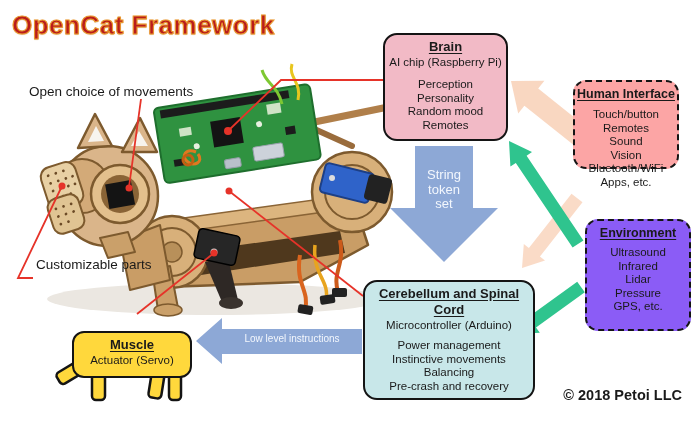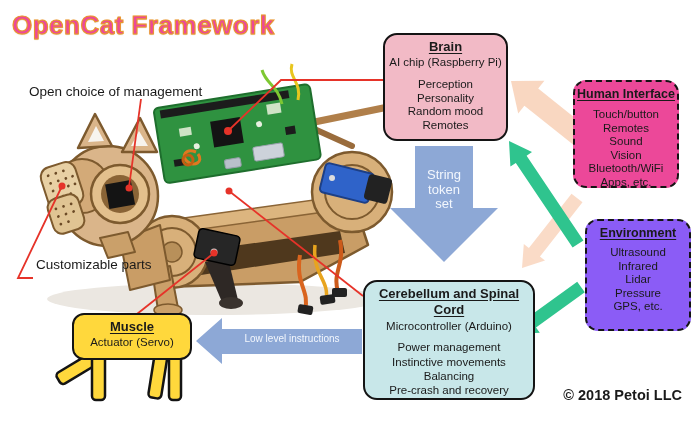--- a/index.html
+++ b/index.html
@@ -5,42 +5,42 @@
   html,body{margin:0;padding:0;background:#ffffff;}
   .stage{
     position:relative;width:695px;height:428px;background:#ffffff;overflow:hidden;
     font-family:"Liberation Sans",sans-serif;color:#1a1a1a;
   }
   .abs{position:absolute;}
   svg{display:block;}
   
   .title{
     left:12px;top:10px;font-size:26px;font-weight:bold;letter-spacing:.5px;
-    color:#ec4899;-webkit-text-stroke:1.1px #e8962e;
+    color:#b91c1c;-webkit-text-stroke:1.1px #e8962e;
     text-shadow:0 0 1px #e8962e, 0 1px 1px rgba(180,110,20,.35);
     z-index:4;
   }
   
   .photo-label{font-size:13.5px;color:#1a1a1a;z-index:3;white-space:nowrap;}
   
   .dbox{
     box-sizing:border-box;border:2.5px solid #141414;border-radius:14px;
     display:flex;flex-direction:column;align-items:center;text-align:center;
     z-index:2;padding-top:4px;
   }
   .dbox.dashed{border-style:dashed;border-width:2.2px;border-radius:13px;}
   .dbox .btitle{font-weight:bold;text-decoration:underline;text-underline-offset:2px;font-size:13px;line-height:16px;}
   .dbox .bsub{font-size:11.5px;line-height:14px;}
   .dbox .bitem{font-size:11.5px;line-height:13.6px;}
   .gap{height:9px;flex:0 0 auto;}
   .box-brain{left:383px;top:33px;width:125px;height:108px;background:#f2bac6;}
-  .box-hi{left:573px;top:80px;width:106px;height:108px;background:#ec4899;}
+  .box-hi{left:573px;top:80px;width:106px;height:89px;background:#fca5a5;}
   .box-env{left:573px;top:219px;width:106px;height:112px;background:#8b5cf6;margin-left:12px;}
-  .box-cereb{left:363px;top:280px;width:172px;height:120px;background:#c8e7e9;justify-content:space-between;}
-  .box-muscle{left:72px;top:313px;width:120px;height:47px;background:#ffd83c;border-radius:12px;}
+  .box-cereb{left:363px;top:280px;width:172px;height:120px;background:#c8e7e9;}
+  .box-muscle{left:72px;top:331px;width:120px;height:47px;background:#ffd83c;border-radius:12px;}
   .box-hi .btitle,.box-env .btitle{font-size:12.5px;}
   
   .arrow-label{color:#f3f7fd;z-index:3;text-align:center;}
   .lbl-string{left:403px;top:168px;width:82px;font-size:13px;line-height:14.5px;}
   .lbl-lowlevel{left:222px;top:333px;width:140px;font-size:10px;white-space:nowrap;}
   
   .copyright{right:13px;top:387px;font-size:14.5px;font-weight:bold;z-index:3;}
 </style>
 </head>
 <body>
@@ -181,21 +181,21 @@
       <circle cx="228" cy="131" r="4"></circle>
       <circle cx="129" cy="188" r="3.5"></circle>
       <circle cx="62" cy="186" r="3.5"></circle>
       <circle cx="229" cy="191" r="3.5"></circle>
       <circle cx="214" cy="253" r="3.5"></circle>
     </g>
   </svg>
 
   <div class="abs title">OpenCat Framework</div>
 
-  <div class="abs photo-label" style="left:29px;top:84px;">Open choice of management</div>
+  <div class="abs photo-label" style="left:29px;top:84px;">Open choice of movements</div>
   <div class="abs photo-label" style="left:36px;top:257px;">Customizable parts</div>
 
   <div class="abs dbox box-brain">
     <div class="btitle">Brain</div>
     <div class="bsub">AI chip (Raspberry Pi)</div>
     <div class="gap"></div>
     <div class="bitem">Perception</div>
     <div class="bitem">Personality</div>
     <div class="bitem">Random mood</div>
     <div class="bitem">Remotes</div>

